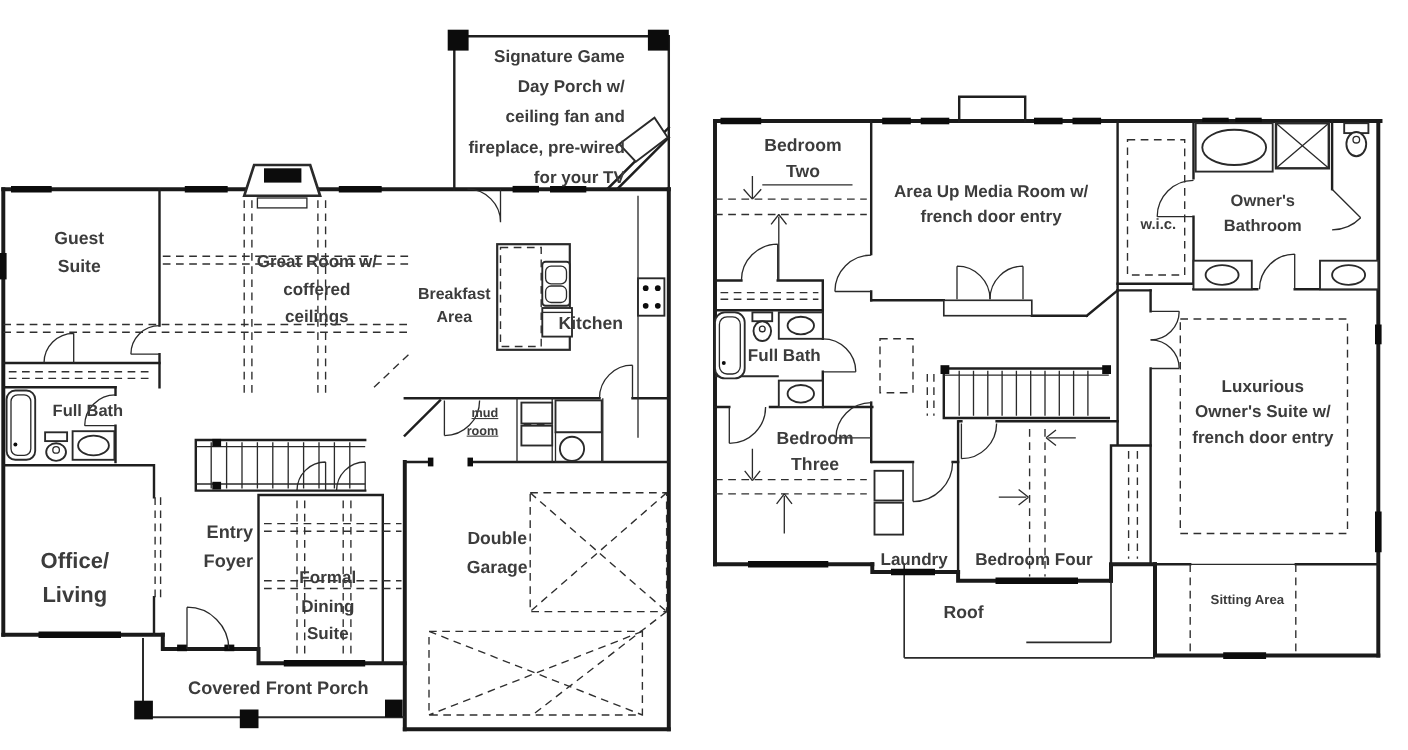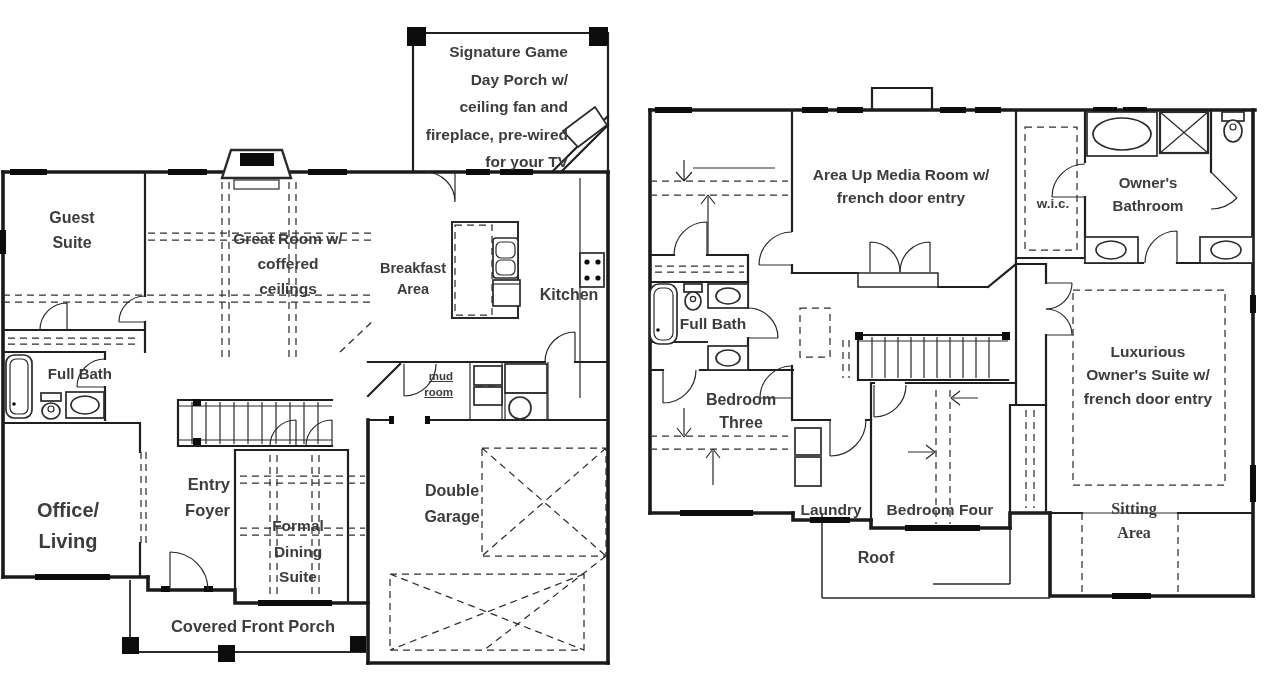--- a/index.html
+++ b/index.html
@@ -321,50 +321,51 @@
 </svg>
 
 <div class="lbl left" style="left:418px;top:38px;width:150px;font-size:15.5px;line-height:1.78;">Signature Game Day Porch w/ ceiling fan and fireplace, pre-wired for your TV</div>
 
 <div class="lbl" style="left:72px;top:206px;width:80px;font-size:16px;line-height:1.55;">Guest Suite</div>
 
 <div class="lbl" style="left:288px;top:227px;width:110px;font-size:15.5px;line-height:1.6;">Great Room w/ coffered ceilings</div>
 
 <div class="lbl" style="left:413px;top:258px;width:92px;font-size:14.5px;line-height:1.45;">Breakfast Area</div>
 
-<div class="lbl" style="left:537px;top:283px;width:90px;font-size:16px;margin-left:32px;">Kitchen</div>
+<div class="lbl" style="left:537px;top:283px;width:90px;font-size:16px;">Kitchen</div>
 
 <div class="lbl left" style="left:12px;top:363px;width:100px;font-size:15px;">Full Bath</div>
 
 <div class="lbl left u" style="left:407px;top:369px;width:46px;font-size:11.5px;line-height:1.35;">mud room</div>
 
 <div class="lbl" style="left:68px;top:452px;width:70px;font-size:20px;line-height:1.55;margin-top:43px;">Office/ Living</div>
 
 <div class="lbl left" style="left:160px;top:472px;width:70px;font-size:16.5px;line-height:1.55;">Entry Foyer</div>
 
 <div class="lbl" style="left:298px;top:513px;width:75px;font-size:15.5px;line-height:1.65;">Formal Dining Suite</div>
 
 <div class="lbl" style="left:452px;top:478px;width:90px;font-size:16px;line-height:1.6;">Double Garage</div>
 
 <div class="lbl" style="left:253px;top:614px;width:230px;font-size:16.5px;">Covered Front Porch</div>
 
+<div class="lbl" style="left:730px;top:121px;width:95px;font-size:16px;line-height:1.5;">Bedroom Two</div>
 
 <div class="lbl" style="left:901px;top:163px;width:195px;font-size:15.5px;line-height:1.5;">Area Up Media Room w/ french door entry</div>
 
 <div class="lbl" style="left:1053px;top:194px;width:55px;font-size:13.5px;">w.i.c.</div>
 
 <div class="lbl" style="left:1148px;top:172px;width:95px;font-size:15px;line-height:1.5;">Owner's Bathroom</div>
 
 <div class="lbl" style="left:713px;top:312px;width:110px;font-size:15.5px;">Full Bath</div>
 
 <div class="lbl" style="left:741px;top:388px;width:95px;font-size:16px;line-height:1.45;">Bedroom Three</div>
 
 <div class="lbl" style="left:1148px;top:340px;width:130px;font-size:15.5px;line-height:1.5;">Luxurious Owner's Suite w/ french door entry</div>
 
 <div class="lbl" style="left:831px;top:484px;width:85px;font-size:15.5px;margin-top:14px;">Laundry</div>
 
 <div class="lbl" style="left:940px;top:498px;width:140px;font-size:15.5px;">Bedroom Four</div>
 
 <div class="lbl" style="left:876px;top:546px;width:60px;font-size:16px;">Roof</div>
 
-<div class="lbl" style="left:1134px;top:497px;width:70px;font-size:16px;line-height:1.5;font-family:Liberation Serif, serif;">Sitting Area</div>
+<div class="lbl" style="left:1134px;top:536px;width:70px;font-size:12px;line-height:1.5;">Sitting Area</div>
 
 </div>
 
 </body></html>

